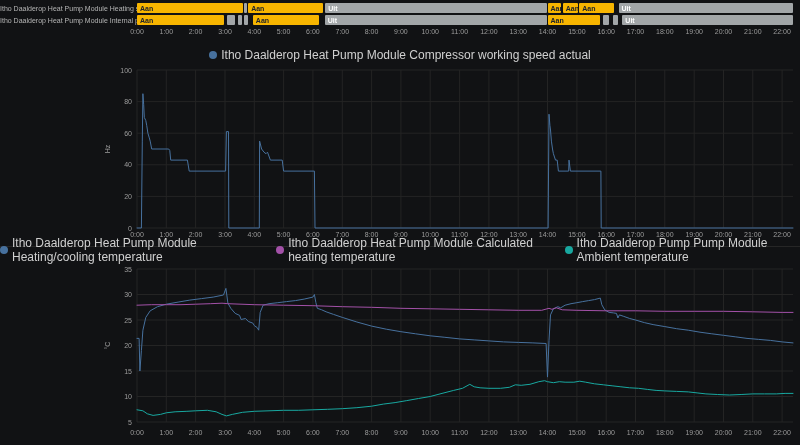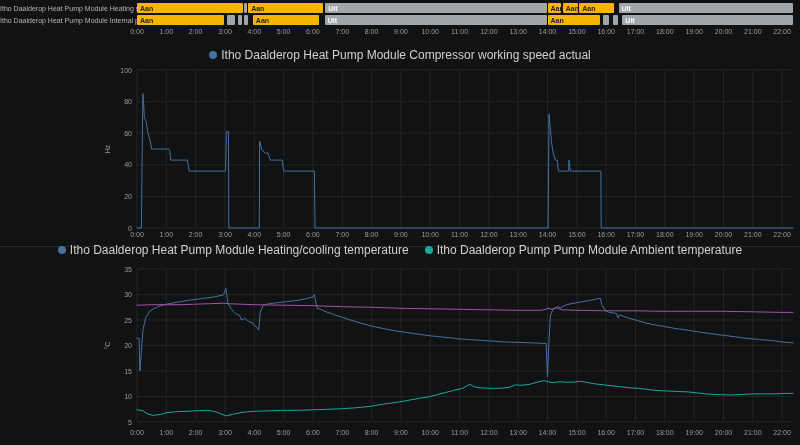--- a/index.html
+++ b/index.html
@@ -210,18 +210,22 @@
         <span>Itho Daalderop Heat Pump Module Compressor working speed actual</span>
       </span>
     </div>
   <div class="divider" style="top: 246px; background: rgb(38, 38, 38);"></div>
   <div class="legend" id="legend-2" style="top: 244px; color: rgb(208, 208, 208);">
       <span class="legend-item">
         <span class="legend-dot" style="background: rgb(71, 113, 158);"></span>
         <span>Itho Daalderop Heat Pump Module Heating/cooling temperature</span>
       </span>
       <span class="legend-item">
+        <span class="legend-dot" style="background: rgb(163, 81, 168);"></span>
+        <span>Itho Daalderop Heat Pump Module Calculated heating temperature</span>
+      </span>
+      <span class="legend-item">
         <span class="legend-dot" style="background: rgb(24, 168, 160);"></span>
         <span>Itho Daalderop Pump Pump Module Ambient temperature</span>
       </span>
     </div>
 
 </div>
 
 </body></html>

